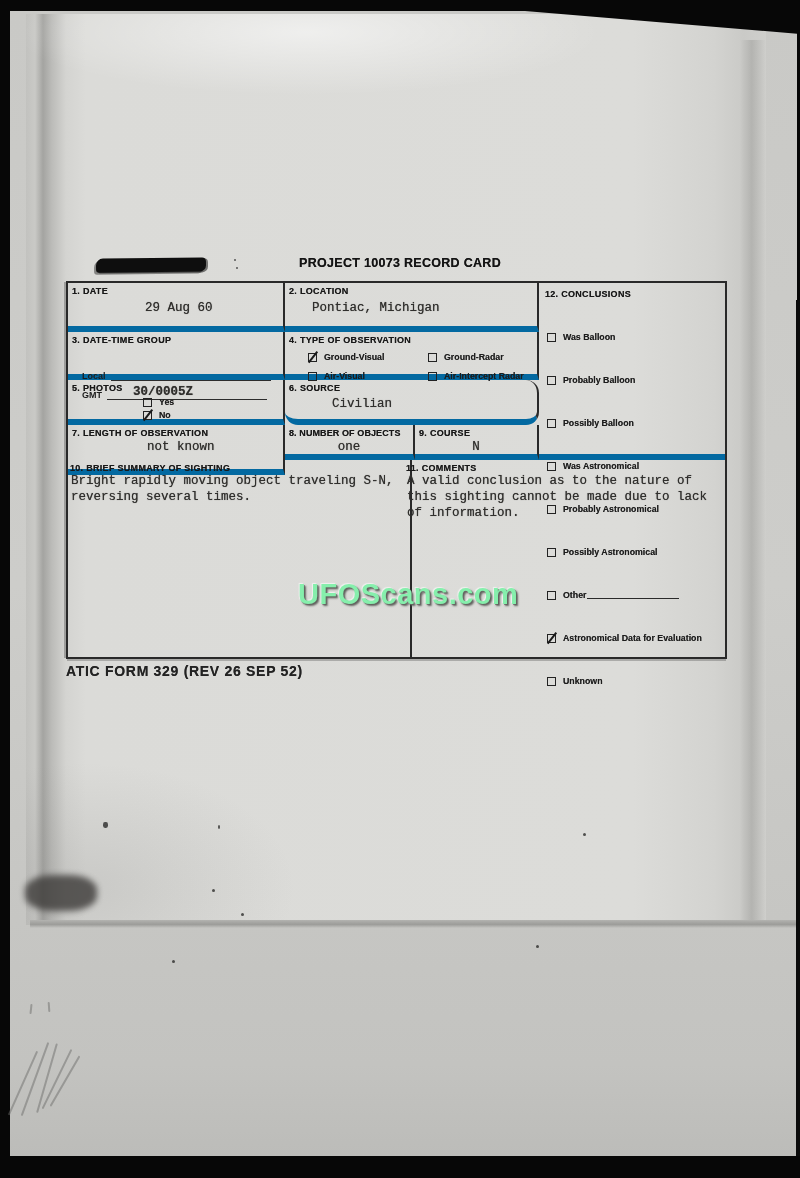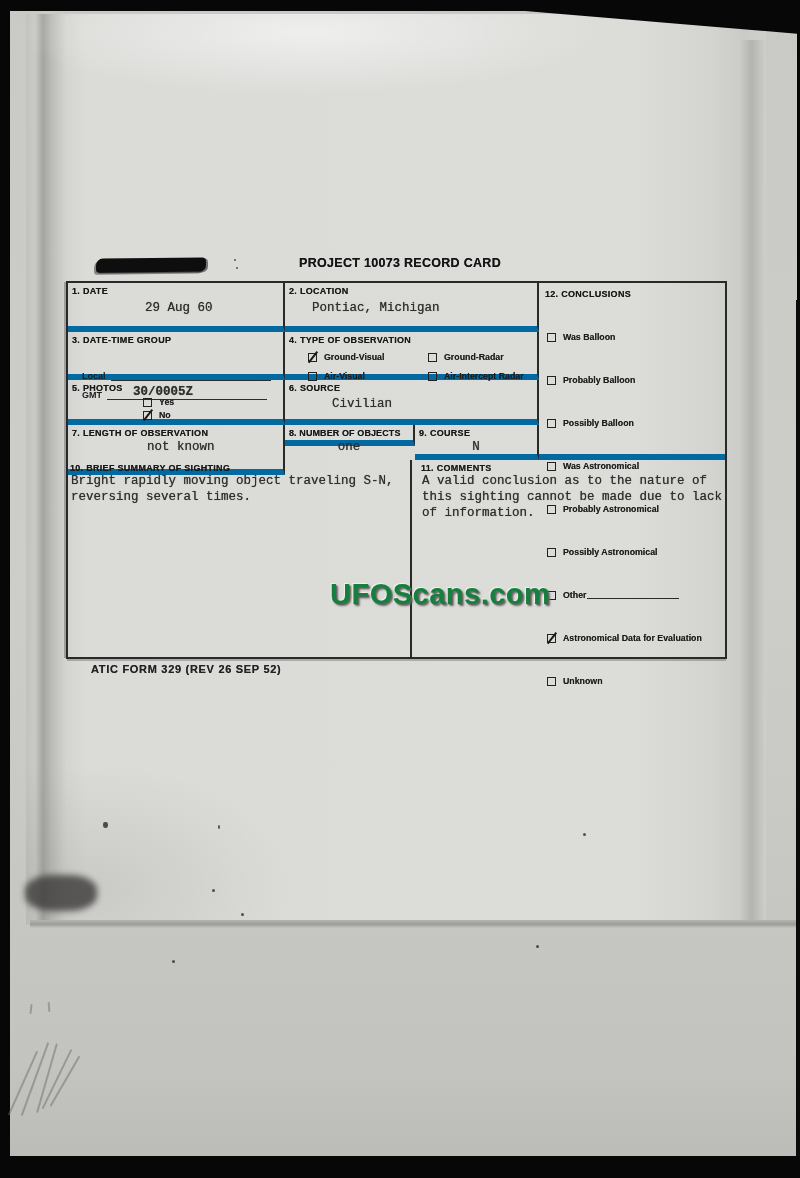--- a/index.html
+++ b/index.html
@@ -26,23 +26,23 @@
   
   .smudge{position:absolute;left:25px;top:875px;width:72px;height:36px;background:#3c3a38;
           border-radius:40%;filter:blur(3px);opacity:.8;}
   .scratches span{position:absolute;width:1.5px;background:rgba(110,110,108,0.5);border-radius:2px;}
   .speck{position:absolute;width:3px;height:3px;background:#2c2c2a;border-radius:50%;opacity:.8;}
   .title-dots{position:absolute;left:232px;top:258px;width:14px;height:14px;}
   .title-dots i{position:absolute;width:2px;height:2px;background:#555;border-radius:50%;}
 
   
   .watermark{position:absolute;left:298px;top:578px;width:204px;text-align:center;
-      font-size:29px;font-weight:bold;letter-spacing:0.5px;color:#15803d;
+      font-size:29px;font-weight:bold;letter-spacing:0.5px;color:#86efac;
       text-shadow:2px 2px 2px rgba(95,95,92,0.95), 1px 1px 0 rgba(130,130,128,0.9),
-                  -1px -1px 1px rgba(255,255,255,0.6);margin-left:32px;}
+                  -1px -1px 1px rgba(255,255,255,0.6);}
 
   
   .doc-title{position:absolute;left:299px;top:256px;width:184px;text-align:center;
       font-size:12.5px;font-weight:bold;letter-spacing:0.3px;color:#141414;
       text-shadow:0 0 0.6px rgba(20,20,20,0.8);white-space:nowrap;}
   .redaction{position:absolute;left:96px;top:258px;width:110px;height:14px;background:#0e0e0e;
       border-radius:7px 4px 6px 3px;transform:rotate(-0.7deg);
       box-shadow:2px 1px 0 rgba(25,25,25,0.55), -2px 2px 0 rgba(25,25,25,0.45);}
 
   .card{position:absolute;left:66px;top:281px;width:661px;height:378px;
@@ -50,26 +50,26 @@
         box-shadow:-3px 0 0 -1px rgba(60,60,60,0.35), 0 3px 0 -1px rgba(60,60,60,0.3);}
   .cell{position:absolute;box-sizing:border-box;}
   .br{border-right:2px solid #292929;} .bb{border-bottom:6px solid #0369a1;}
 
   .c-date    {left:0;   top:0;    width:217px;height:49px;}
   .c-loc     {left:217px;top:0;   width:254px;height:49px;}
   .c-concl   {left:471px;top:0;   width:186px;height:177px;}
   .c-dtg     {left:0;   top:49px; width:217px;height:48px;}
   .c-type    {left:217px;top:49px;width:254px;height:48px;}
   .c-photos  {left:0;   top:97px; width:217px;height:45px;}
-  .c-source  {left:217px;top:97px;width:254px;height:45px;}
+  .c-source  {left:217px;top:97px;width:254px;height:45px;border-radius:13px;}
   .c-length  {left:0;   top:142px;width:217px;height:50px;}
-  .c-number  {left:217px;top:142px;width:130px;height:21px;}
+  .c-number  {left:217px;top:142px;width:130px;height:35px;}
   .c-course  {left:347px;top:142px;width:124px;height:35px;}
   .c-summary {left:0;   top:177px;width:344px;height:199px;}
-  .c-comments{left:344px;top:177px;width:313px;height:199px;}
+  .c-comments{left:329px;top:177px;width:313px;height:199px;}
 
   .hdr{font-size:9px;font-weight:bold;letter-spacing:0.3px;color:#181818;
        padding:3px 0 0 4px;text-shadow:0 0 0.5px rgba(25,25,25,0.7);white-space:nowrap;}
   .tw{font-family:"Liberation Mono","DejaVu Sans Mono",monospace;font-size:12.5px;
       color:#302f2d;text-shadow:0 0 0.7px rgba(45,45,43,0.8);}
   .pre{white-space:pre-line;line-height:16px;}
   .val-center{text-align:center;}
 
   
   .opt{display:flex;align-items:center;font-size:8.8px;font-weight:bold;color:#1c1c1c;
@@ -90,22 +90,22 @@
   
   .photos-opts{margin:4px 0 0 75px;}
   .photos-opts .opt{margin-bottom:3px;}
 
   
   .cgroup{margin-left:8px;}
   .cgroup .opt{height:10px;margin-top:33px;}
   .cgroup .opt .tail{display:inline-block;width:92px;border-bottom:1.3px solid #2a2a2a;height:7px;margin-left:1px;}
   .g1{margin-top:6px;} .g2{margin-top:9px;} .g3{margin-top:8px;} .g4{margin-top:11px;}
 
-  .form-footer{position:absolute;left:66px;top:663px;font-size:11px;font-weight:bold;
-      letter-spacing:0.7px;color:#222;text-shadow:0 0 0.5px rgba(30,30,30,0.7);margin-left:25px;}
+  .form-footer{position:absolute;left:66px;top:663px;font-size:14px;font-weight:bold;
+      letter-spacing:0.7px;color:#222;text-shadow:0 0 0.5px rgba(30,30,30,0.7);}
 </style>
 </head>
 <body>
 
 <div id="stage">
 
   <div class="backing"></div>
   <div class="sheet"></div>
   <div class="sheet-edge-bottom"></div>
   <div class="corner-black-tr"></div>

